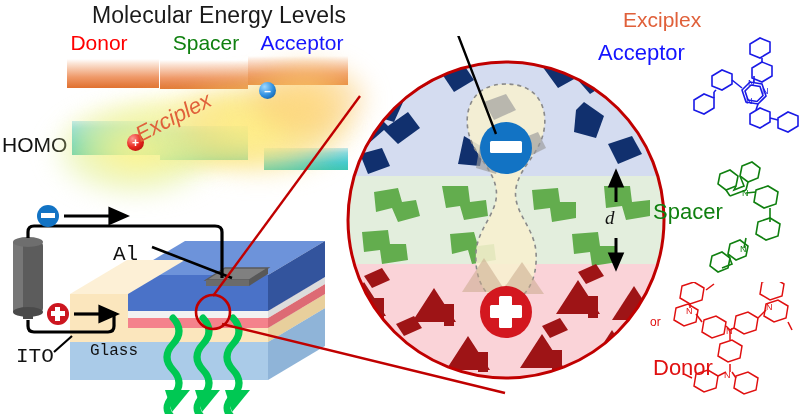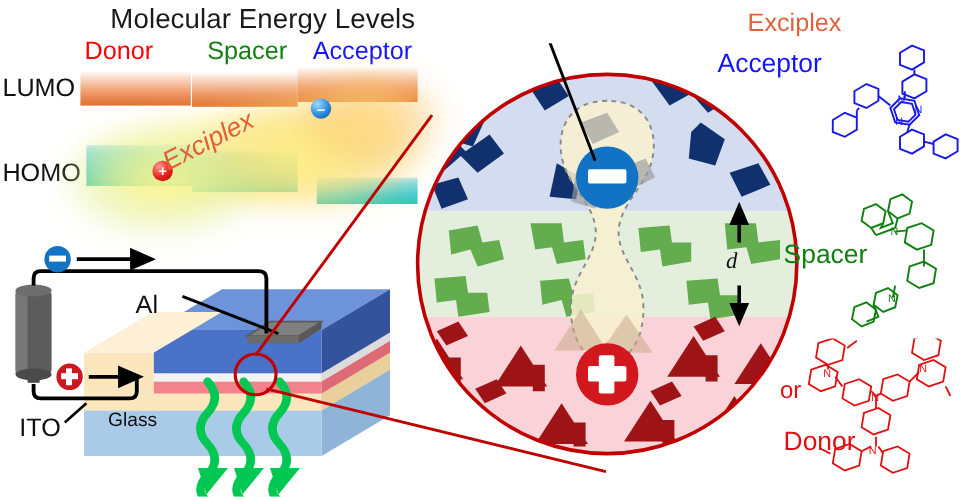--- a/index.html
+++ b/index.html
@@ -51,46 +51,45 @@
     border-radius:50%;display:flex;align-items:center;justify-content:center;
     color:#fff;font-weight:bold;}
   #eHole{left:127px;top:134px;width:17px;height:17px;
     background:radial-gradient(circle at 33% 28%,#ff9a92 0%,#e8241c 52%,#9c0b06 100%);
     font-size:12px;}
   #eElec{left:259px;top:82px;width:17px;height:17px;
     background:radial-gradient(circle at 33% 28%,#9fd8ff 0%,#2f8fe0 52%,#0b4b8a 100%);
     font-size:12px;}
 
   
-  .devTxt{font-size:21px;color:#111;}
+  .devTxt{font-size:21px;color:#111;font-family:Liberation Mono, monospace;}
   #txtAl{left:113px;top:243px;}
   #txtITO{left:16px;top:345px;}
   #txtGlass{left:90px;top:342px;font-size:16px;}
 
   
   #rAcceptor{left:598px;top:40px;font-size:22px;color:#1414ff;}
   #rSpacer{left:653px;top:199px;font-size:22px;color:#108010;}
   #rDonor{left:653px;top:355px;font-size:22px;color:#e01010;}
-  #rOr{left:650px;top:315px;font-size:20px;color:#e01010;}
+  #rOr{left:650px;top:315px;font-size:12px;color:#e01010;}
   #exciplexCallout{left:623px;top:8px;font-size:21px;color:#e0603a;}
   #dLabel{left:605px;top:207px;font-size:19px;font-style:italic;
     font-family:"Liberation Serif",serif;color:#111;}
 </style>
 </head>
 <body>
 
 <div id="root">
 
   <div class="abs" id="elTitle">Molecular Energy Levels</div>
 
   <div class="abs colLabel" id="lblDonor">Donor</div>
   <div class="abs colLabel" id="lblSpacer">Spacer</div>
   <div class="abs colLabel" id="lblAcceptor">Acceptor</div>
 
-  <div class="abs" id="lblLUMO">LUMO</div>
   <div class="abs" id="lblHOMO">HOMO</div>
 
   <div class="abs lumoBar" id="lumoD"></div>
   <div class="abs lumoBar" id="lumoS"></div>
   <div class="abs lumoBar" id="lumoA"></div>
   <div class="abs homoBar" id="homoD"></div>
   <div class="abs homoBar" id="homoS"></div>
   <div class="abs homoBar" id="homoA"></div>
 
   <div class="abs glow" id="glowBand"></div>

